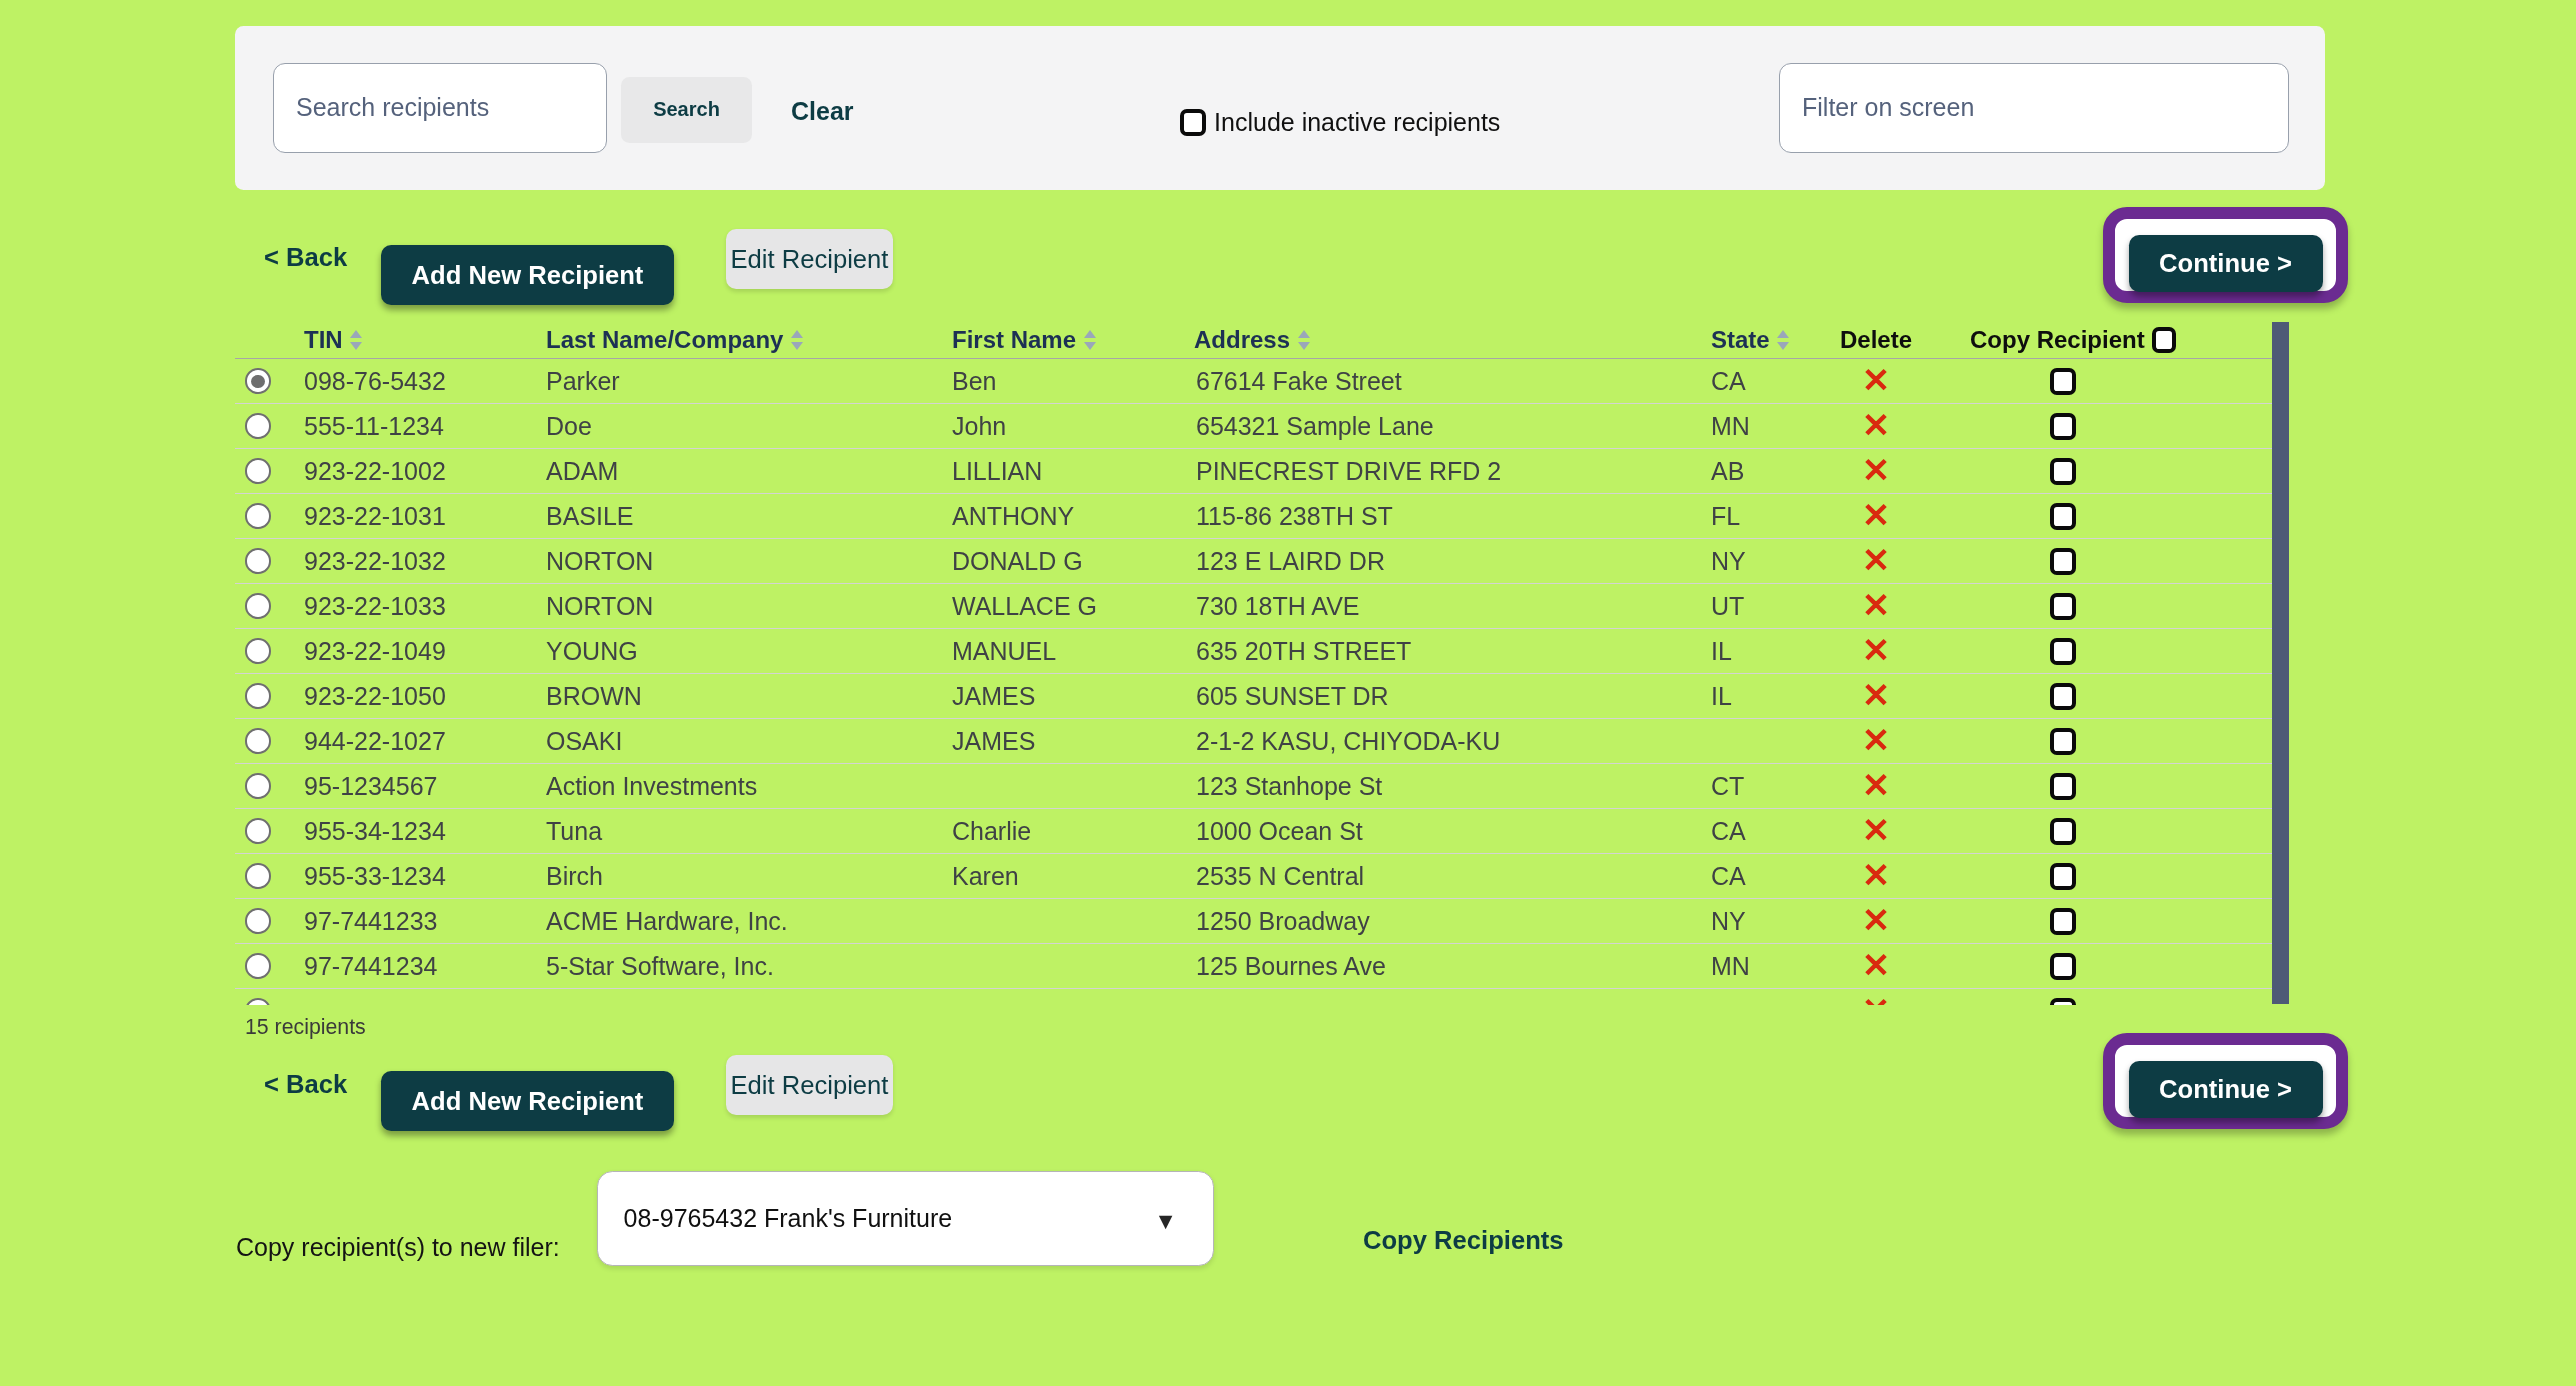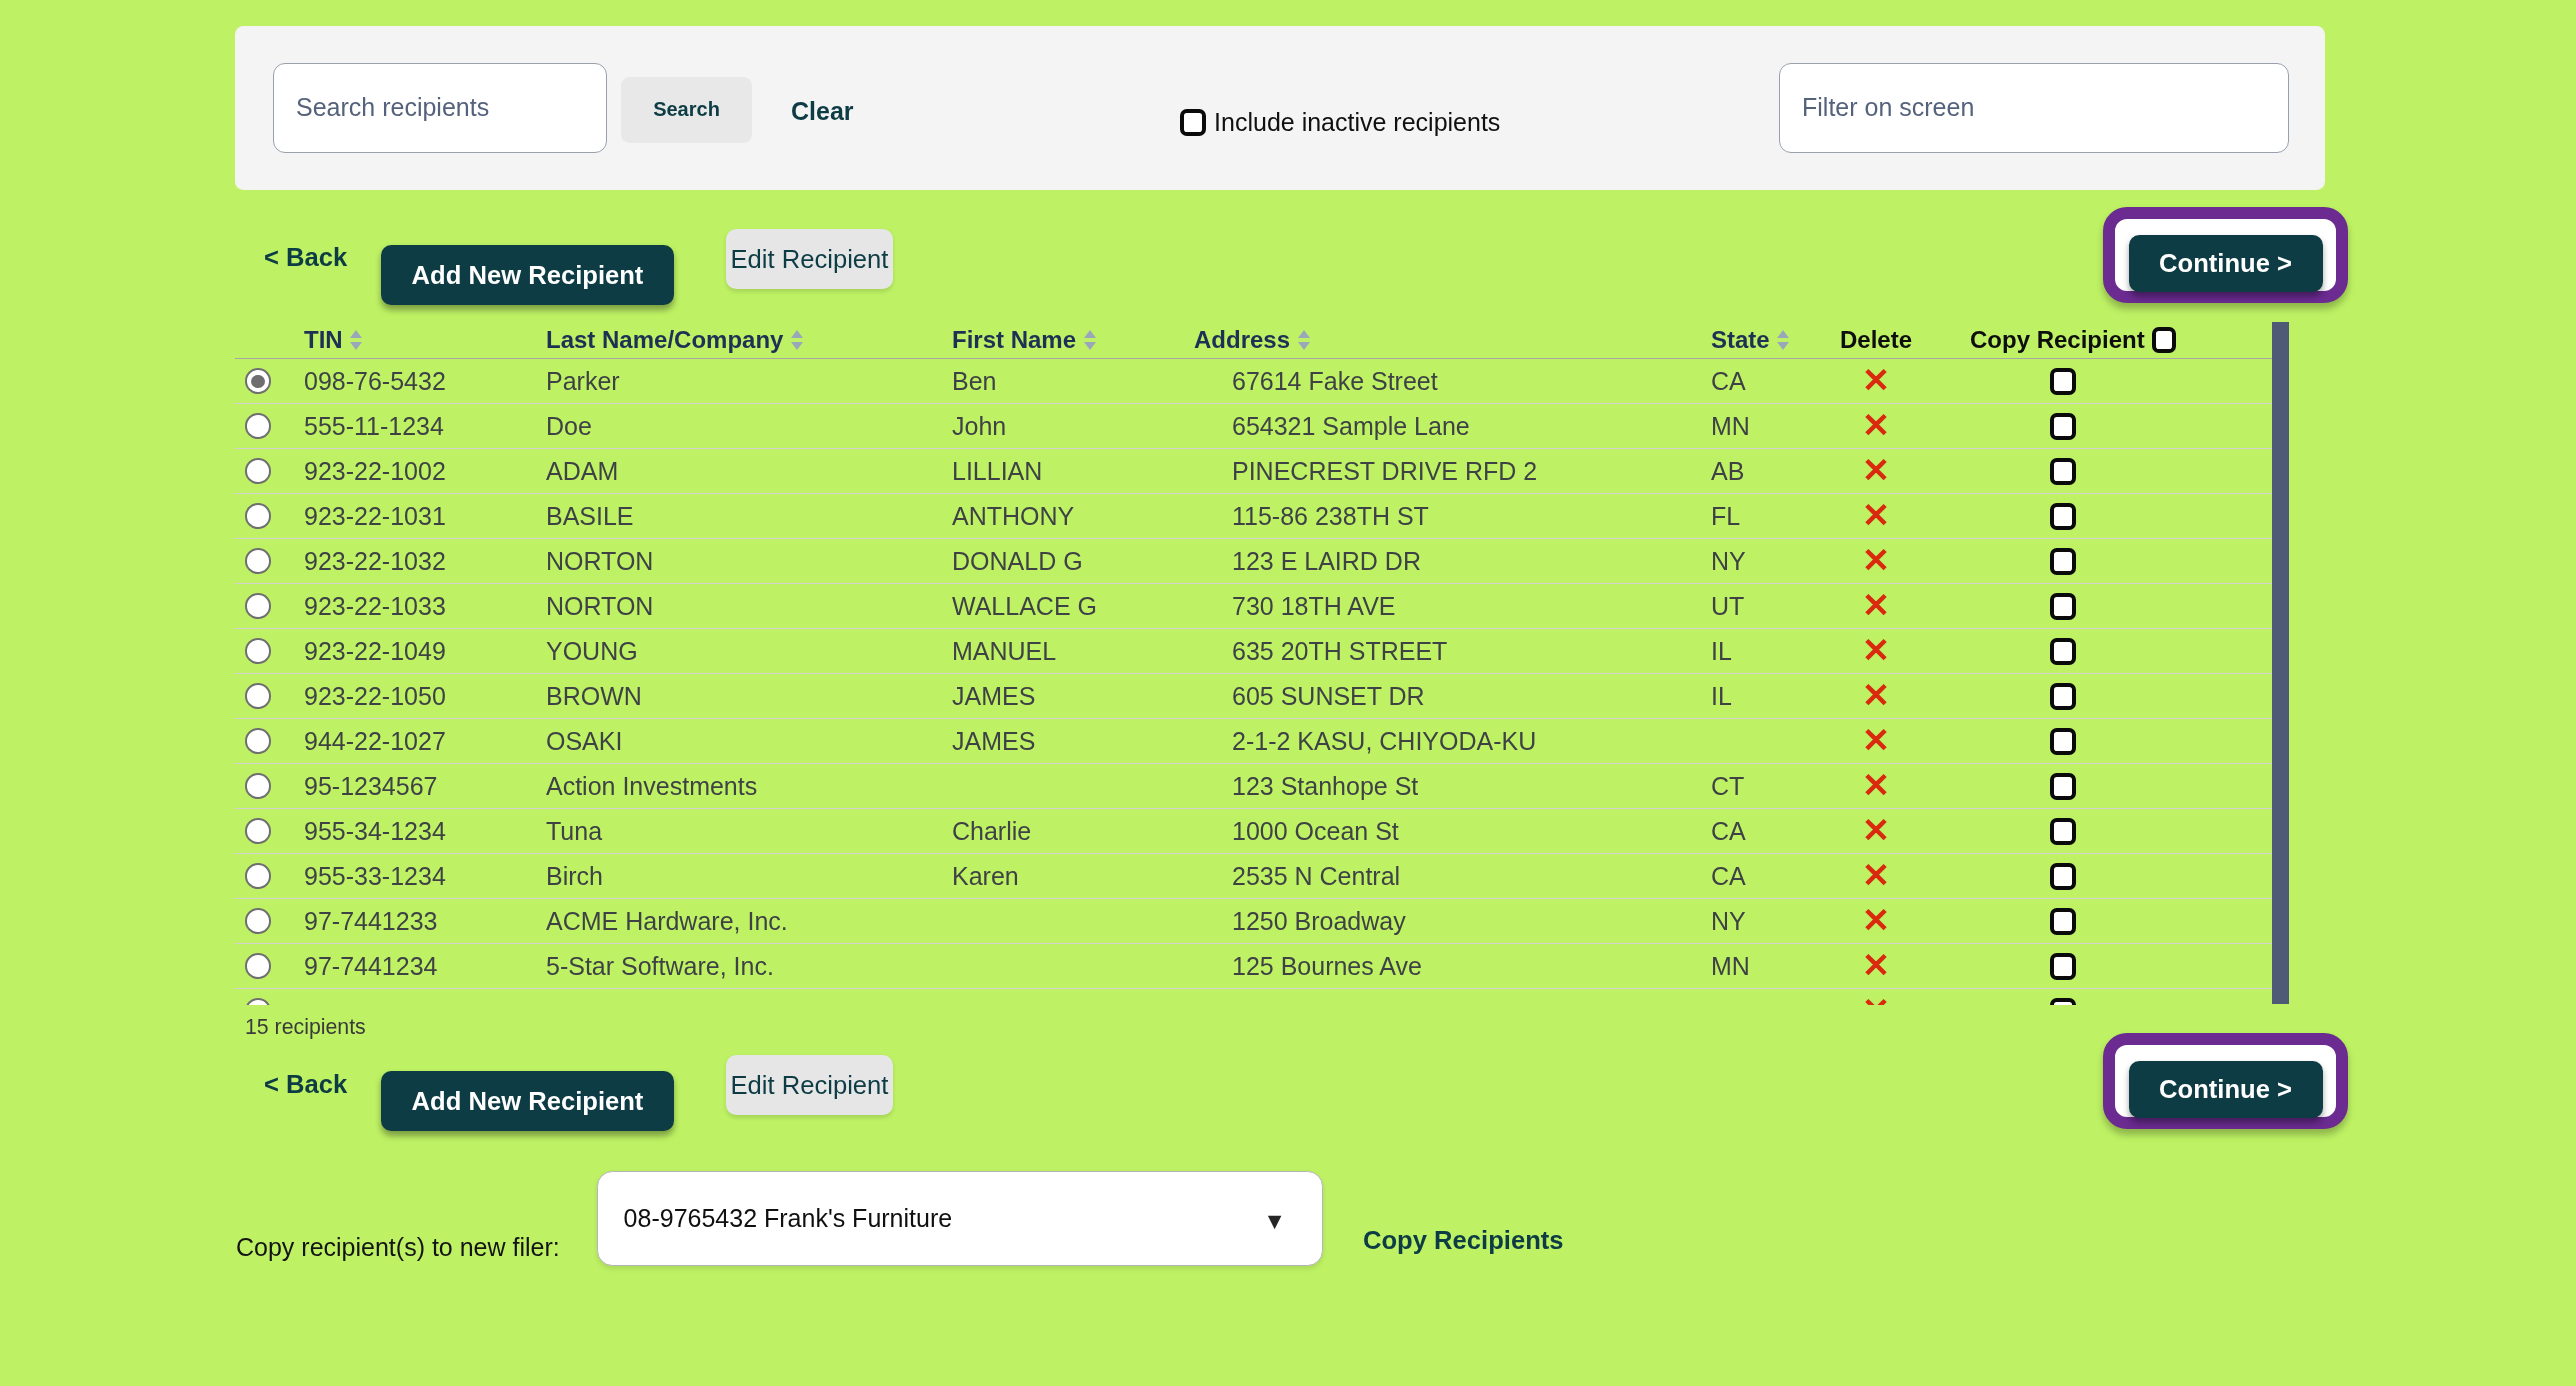--- a/index.html
+++ b/index.html
@@ -51,37 +51,37 @@
   .tri { width:0; height:0; border-left:6.8px solid transparent; border-right:6.8px solid transparent; }
   .tri.up   { border-bottom:8.5px solid #9aa7ba; }
   .tri.down { border-top:8.5px solid #9aa7ba; }
 
   .tbody { position:absolute; left:235px; top:359px; width:2037px; height:646px; overflow:hidden; }
   .row { position:relative; width:100%; height:45px; border-bottom:1.7px solid #d3d3d3; }
   .cell { position:absolute; top:0; line-height:44px; font-size:25px; color:#3f4245; white-space:nowrap; }
   .c-tin     { left:69px; }
   .c-last    { left:311px; }
   .c-first   { left:717px; }
-  .c-address { left:961px;margin-left:36px; }
+  .c-address { left:961px; }
   .c-state   { left:1476px; }
   .radio { position:absolute; left:10.2px; top:9.4px; width:25.6px; height:25.6px;
            border:2.6px solid #6f6f6f; border-radius:50%; background:#fff; cursor:pointer; }
   .radio.selected::after { content:""; position:absolute; left:4.3px; top:4.3px; width:13.6px; height:13.6px;
                            border-radius:50%; background:#6e6e6e; }
   .xmark { position:absolute; left:1573px; top:0; width:136px; text-align:center;
            line-height:43px; font-size:34px; font-weight:700; color:#d9290f; cursor:pointer; }
   .cell-cb { position:absolute; left:1815px; top:8.5px; }
 
   .scrollbar { position:absolute; left:2272px; top:322px; width:17px; height:682px; background:#4e5a76; }
 
   .summary { position:absolute; left:245px; top:1015px; font-size:21.3px; color:#3a3a3a; }
 
   
   .copy-label { position:absolute; left:236px; top:1233px; font-size:25px; color:#141414; }
-  .filer-select { position:absolute; left:597px; top:1171px; width:726px; height:95px;
+  .filer-select { position:absolute; left:597px; top:1171px; width:617px; height:95px;
                   background:#fff; border:1.7px solid #b5b5b8; border-radius:15.4px;
                   box-shadow:0 2.6px 5.1px rgba(0,0,0,.10);
                   display:flex; align-items:center; padding:0 25.6px; cursor:pointer; }
   .filer-value { font-size:25px; color:#101010; }
   .caret { position:absolute; right:36px; top:36px; font-size:23px; color:#262626; }
   .copy-recipients-link { position:absolute; left:1363px; top:1226px; font-size:25.6px;
                           font-weight:700; color:#0d3c44; cursor:pointer; }
 </style>
 </head>
 <body>

